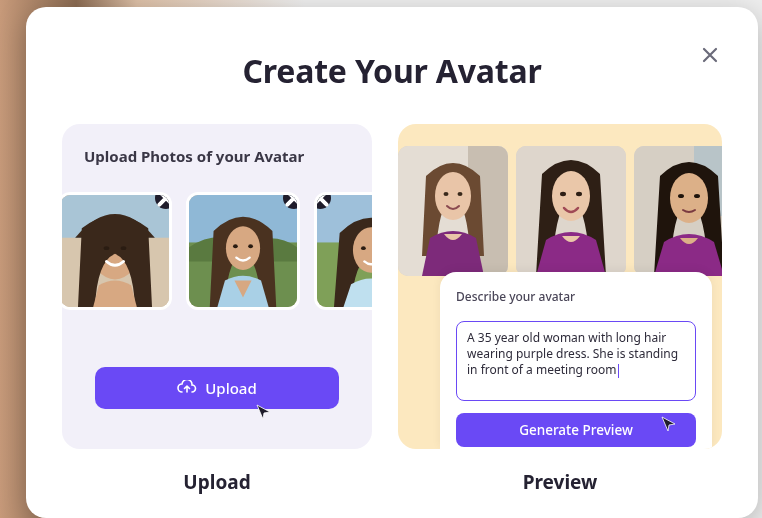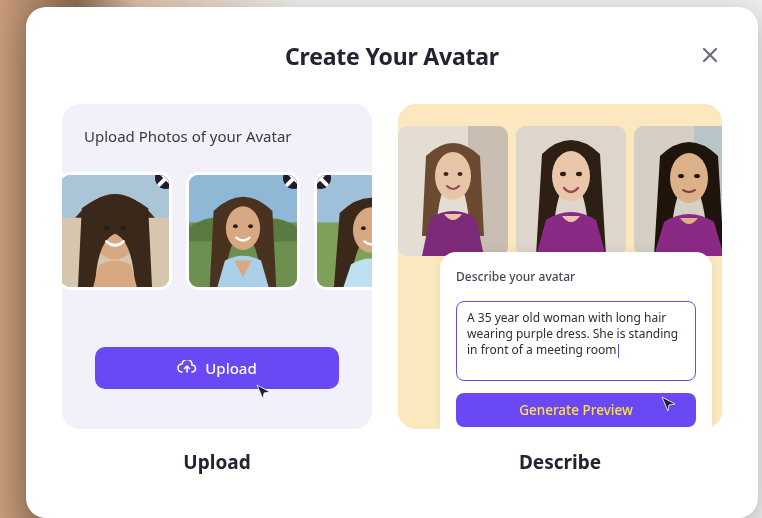--- a/index.html
+++ b/index.html
@@ -25,24 +25,24 @@
     position: absolute;
     top: 34px; right: 34px;
     width: 28px; height: 28px;
     display: flex; align-items: center; justify-content: center;
     cursor: pointer;
     color: #6b6b7a;
   }
 
   .modal-title {
     text-align: center;
-    font-size: 23px;
+    font-size: 32px;
     font-weight: 700;
     color: #252232;
-    margin-top: 5px;
+    margin-top: 14px;
     margin-bottom: 32px;
     letter-spacing: -0.2px;
   }
 
   .options {
     display: flex;
     gap: 26px;
     justify-content: center;
     flex: 1;
   }
@@ -61,21 +61,21 @@
     overflow: hidden;
     position: relative;
   }
 
   .card-upload {
     background: #f2f0f9;
     padding: 22px 0 0 0;
   }
   .upload-heading {
     font-size: 15px;
-    font-weight: 400;
+    font-weight: 700;
     color: #3a3746;
     padding-left: 22px;
     margin-bottom: 26px;
   }
   .thumbs {
     display: flex;
     gap: 14px;
     padding-left: 0;
     margin-left: -4px;
     margin-right: -60px;
@@ -171,21 +171,21 @@
     background: #6a49f5;
     vertical-align: text-bottom;
     margin-left: 1px;
   }
   .gen-btn {
     margin-top: 12px;
     width: 100%;
     height: 34px;
     background: #6a49f5;
     border-radius: 8px;
-    color: #fde047;
+    color: #ffffff;
     display: flex; align-items: center; justify-content: center;
     font-size: 13.5px;
     font-weight: 500;
     cursor: pointer;
     position: relative;
   }
 
   .option-label {
     margin-top: 20px;
     font-size: 19px;
@@ -336,17 +336,17 @@
             <span>A 35 year old woman with long hair wearing purple dress. She is standing in front of a meeting room</span><span class="caret"></span>
           </div>
           <div class="gen-btn">
             <span>Generate Preview</span>
             <svg class="cursor-arrow" style="top:2px; right:18px;" viewBox="0 0 18 18">
               <path d="M2 2 L15 9 L9 10 L8 16 Z" fill="#1f1c2b" stroke="#fff" stroke-width="0.8"></path>
             </svg>
           </div>
         </div>
       </div>
-      <div class="option-label">Describe</div>
+      <div class="option-label">Preview</div>
     </div>
 
   </div>
 </div>
 
 </body></html>

